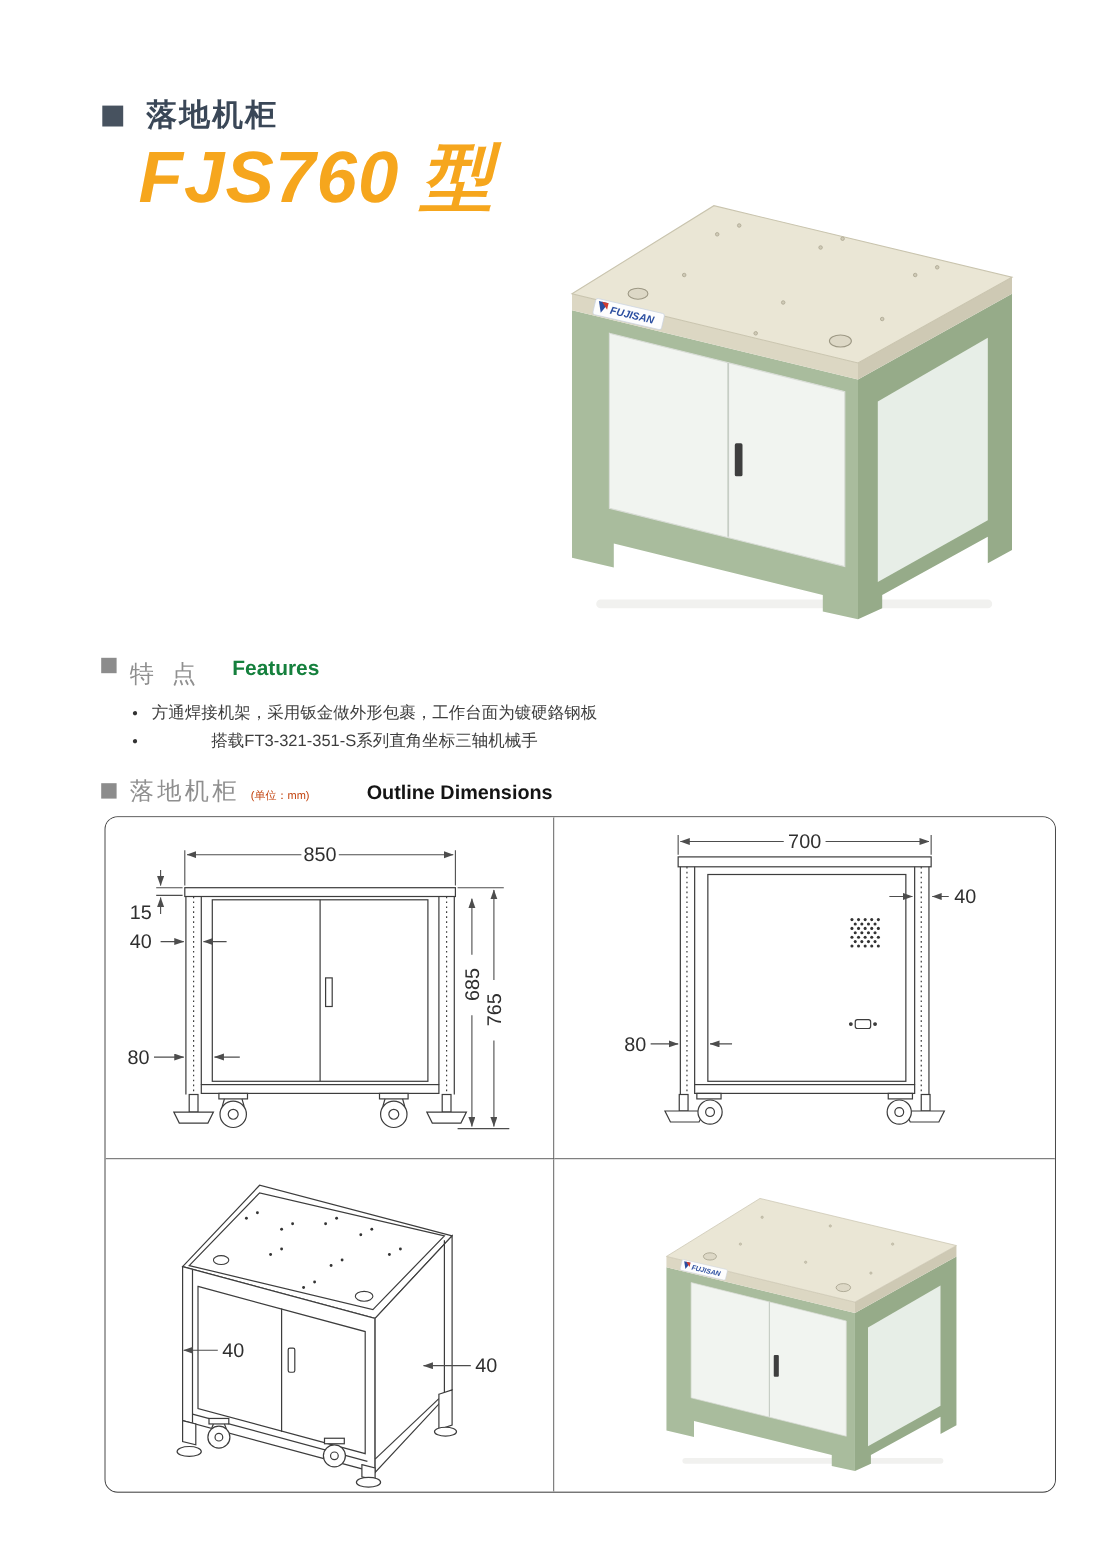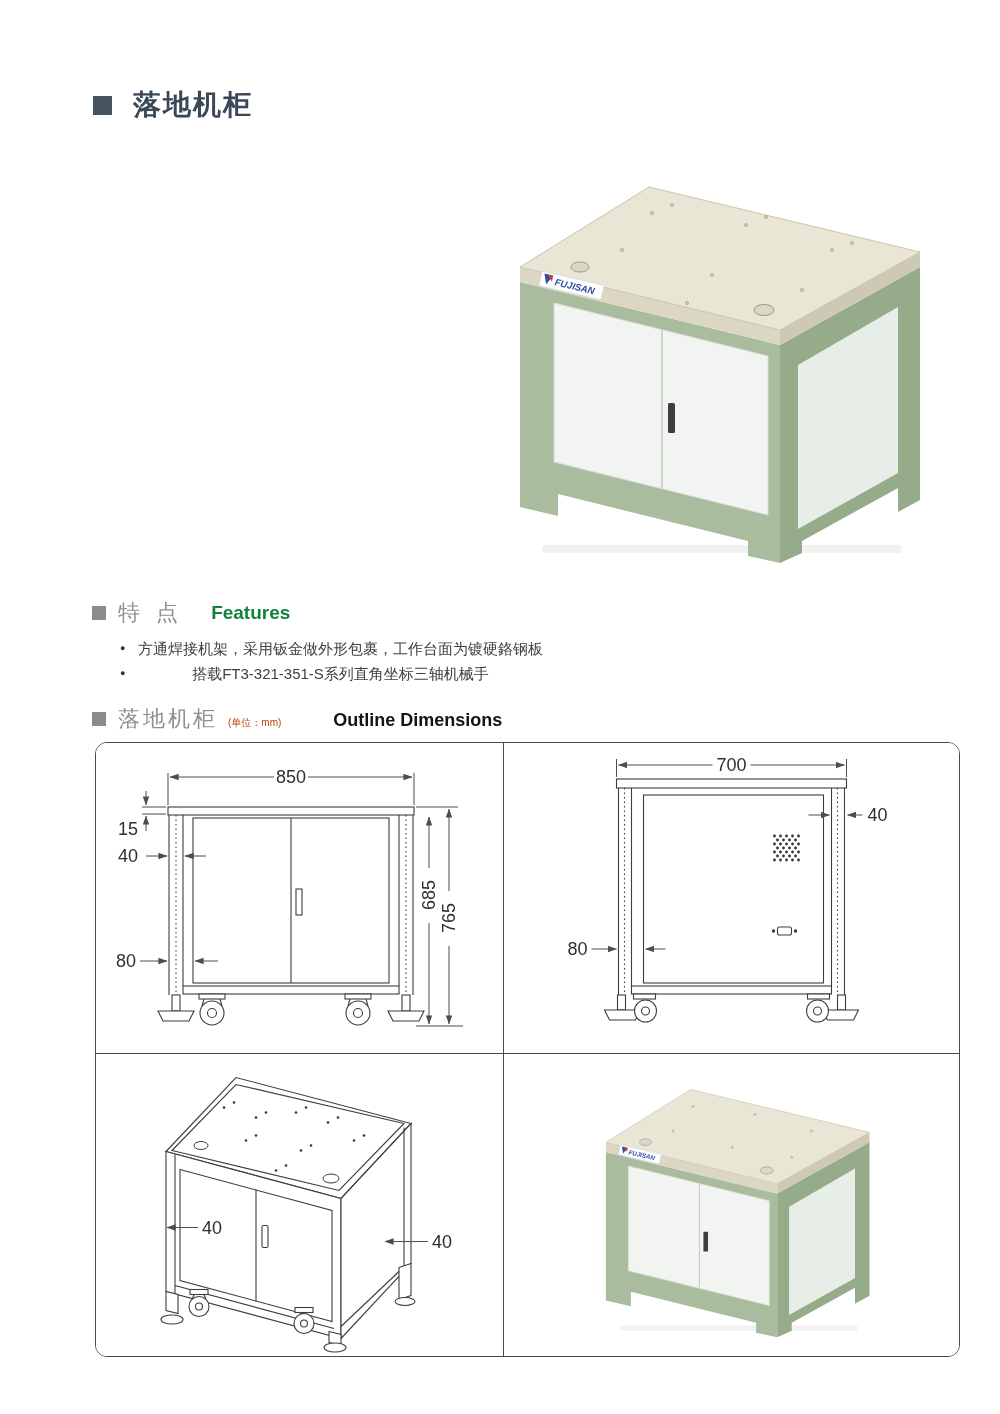--- a/index.html
+++ b/index.html
@@ -7,21 +7,21 @@
         font-family:"Liberation Sans",sans-serif;}
   
   .cat-row{position:absolute;left:93px;top:86px;display:flex;align-items:center;}
   .cat-square{width:19px;height:19px;background:#47525F;margin-right:21px;}
   .cat-title{font-size:28px;font-weight:bold;color:#3A4757;letter-spacing:2px;}
   .model-title{position:absolute;left:126px;top:122px;font-size:66px;line-height:1.2;
         font-weight:bold;font-style:italic;color:#F6A61D;letter-spacing:1px;}
   
   .photo{position:absolute;left:502px;top:155px;width:440px;height:410px;}
   
-  .feat-head{position:absolute;left:92px;top:598px;display:flex;align-items:center;}
+  .feat-head{position:absolute;left:92px;top:598px;display:flex;}
   .gray-square{width:14px;height:14px;background:#8C8C8C;margin-right:12px;flex:0 0 auto;}
   .zh-title{font-size:22px;color:#8F8F8F;letter-spacing:5px;}
   .en-title{font-size:19px;font-weight:bold;color:#15803d;margin-left:28px;}
   .feat-list{position:absolute;left:108px;top:624px;margin:12px;padding:0;list-style:none;text-align:center;}
   .feat-list li{position:relative;padding-left:18px;font-size:15px;color:#3E3E3E;
         line-height:25px;white-space:nowrap;}
   .feat-list li::before{content:"●";position:absolute;left:0;top:0;font-size:9px;color:#333;
         line-height:25px;}
   
   .dim-head{position:absolute;left:92px;top:704px;display:flex;align-items:baseline;}
@@ -40,20 +40,21 @@
 </style>
 </head>
 <body>
 
 <div class="page">
 
   <div class="cat-row">
     <div class="cat-square"></div>
     <div class="cat-title">落地机柜</div>
   </div>
+  <div class="model-title">FJS760 型</div>
 
   <svg class="photo" viewBox="0 0 440 410">
     <rect x="40" y="390" width="360" height="8" rx="4" fill="#F1F1EF"></rect>
 
     <path d="M18,127 L278,190 L278,408 L246,401 L246,386 L56,339 L56,361 L18,352 Z" fill="#A9BC9D"></path>
 
     <path d="M278,190 L418,112 L418,345 L396,357 L396,333 L300,386 L300,398 L278,408 Z" fill="#96AB89"></path>
 
     <path d="M296,210 L396,152 L396,318 L296,374 Z" fill="#E7EEE7"></path>
 

